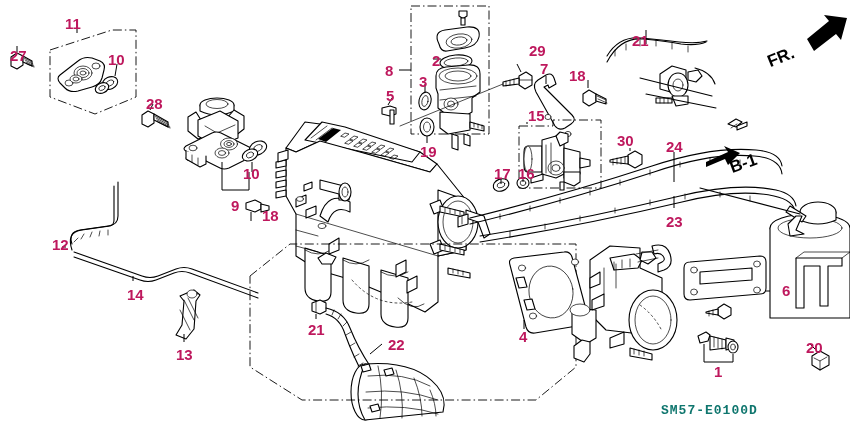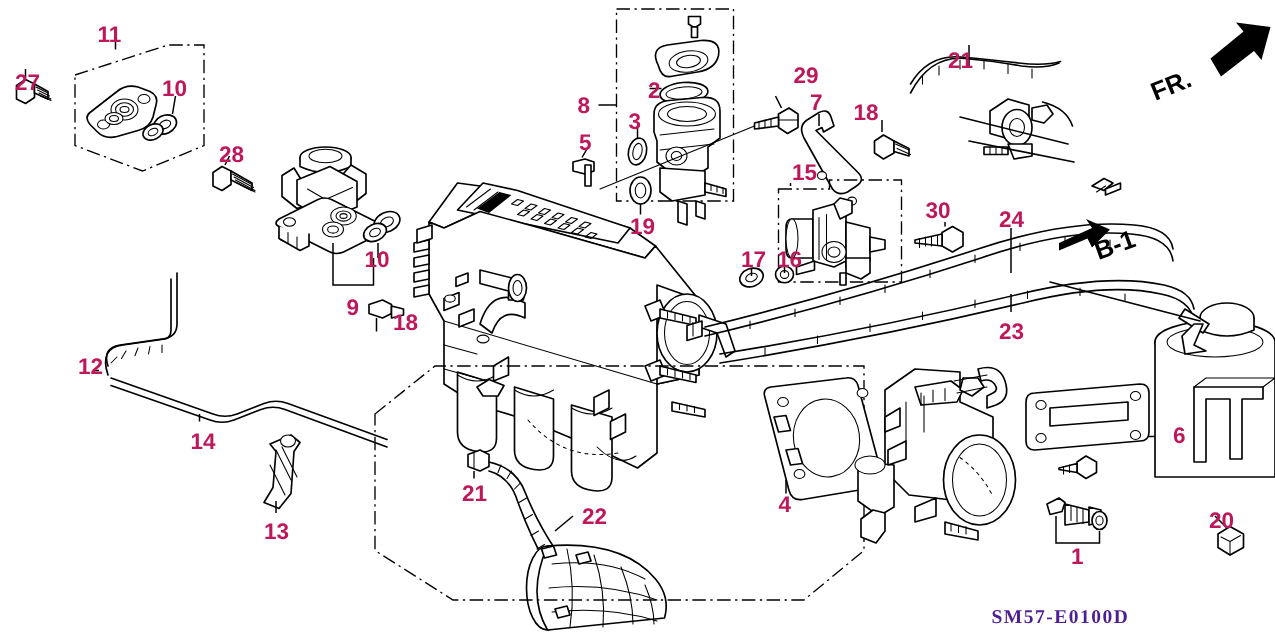--- a/index.html
+++ b/index.html
@@ -7,22 +7,22 @@
     position:relative;width:850px;height:429px;background:#ffffff;overflow:hidden;
     font-family:"Liberation Sans",sans-serif;color:#000;
   }
   #art{position:absolute;left:0;top:0;width:850px;height:429px;}
   .lbl{
     position:absolute;font-family:Liberation Sans, sans-serif;font-weight:bold;
     font-size:15px;line-height:15px;color:#be185d;white-space:nowrap;
     letter-spacing:0px;
   }
   .code{
-    position:absolute;font-family:Liberation Serif, serif;font-weight:bold;
-    font-size:13px;letter-spacing:1px;color:#4c1d95;white-space:nowrap;
+    position:absolute;font-family:Liberation Mono, monospace;font-weight:bold;
+    font-size:13px;letter-spacing:1px;color:#0f766e;white-space:nowrap;
   }
   .frlabel{
     position:absolute;font-family:"Liberation Sans",sans-serif;font-weight:bold;
     font-size:17px;color:#000;white-space:nowrap;
     transform:rotate(-22deg);transform-origin:left bottom;
   }
   .b1label{
     position:absolute;font-family:"Liberation Sans",sans-serif;font-weight:bold;
     font-size:17px;color:#000;white-space:nowrap;
     transform:rotate(-20deg);transform-origin:left bottom;

